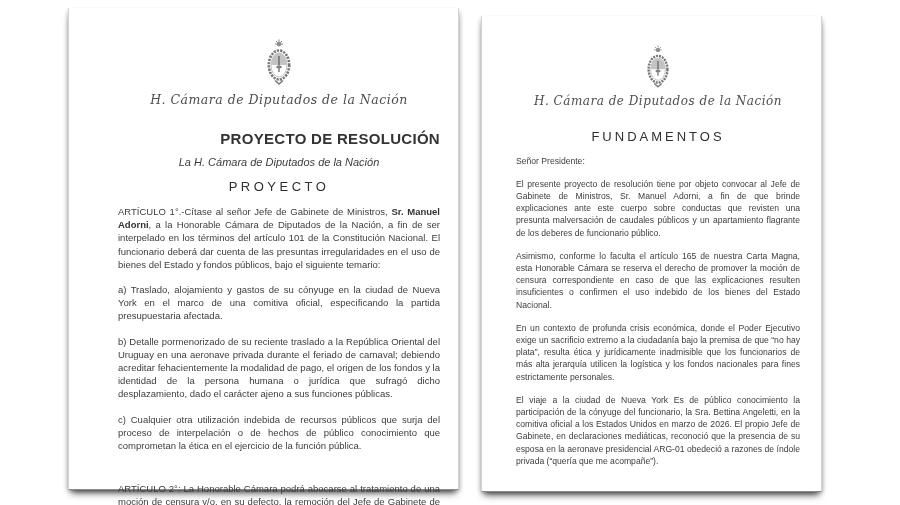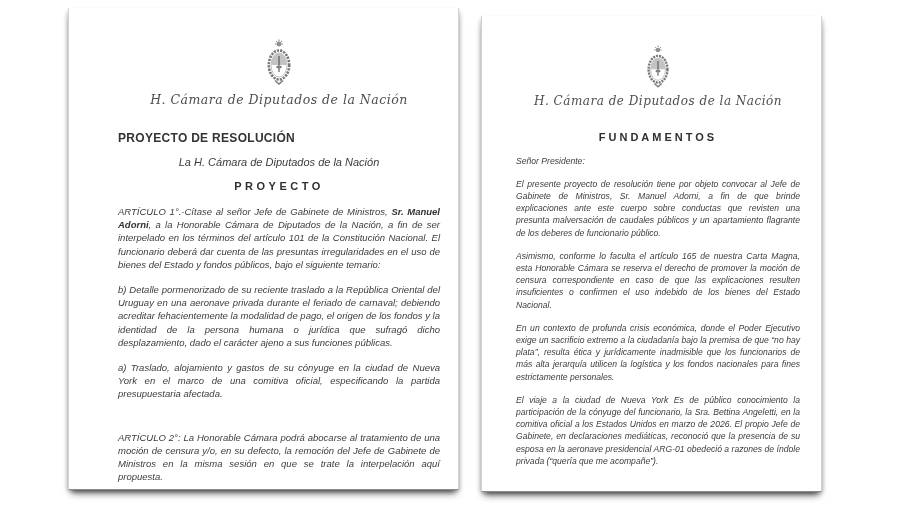--- a/index.html
+++ b/index.html
@@ -51,49 +51,48 @@
   .institution {
     text-align: center;
     font-family: "DejaVu Serif", serif;
     font-style: italic;
     color: #4e4e4e;
     letter-spacing: 0.5px;
   }
   .page-left .institution { margin-top: 5px; font-size: 12.5px; }
   .page-right .institution { margin-top: 4px; font-size: 12px; }
   .doc-title {
-    text-align: left;
+    text-align: right;
     font-weight: bold;
     color: #333;
-    font-size: 12px;
+    font-size: 15px;
     letter-spacing: 0.3px;
     margin-top: 26px;
   }
   .doc-subtitle {
     text-align: center;
     font-style: italic;
     font-size: 11px;
     margin-top: 10px;
   }
   .spaced-heading {
     text-align: center;
-    font-weight: bold;
+    font-weight: normal;
     color: #2f2f2f;
-    font-size: 11px;
+    font-size: 13px;
     letter-spacing: 3.5px;
     margin-top: 11px;
   }
   .page-right .spaced-heading {
     letter-spacing: 3px;
     margin-top: 24px;
   }
   .body-par {
     text-align: justify;
     margin: 12px 0 0 0;
-    font-style: italic;
   }
   .page-right .body-par { margin-top: 11px; }
   .salutation {
     text-align: left;
     margin-top: 15px;
   }
   .article2-par { margin-top: 30px; }
   b { color: #333; }
 </style>
 </head>
@@ -124,22 +123,23 @@
       </span>
       <div class="institution">H. Cámara de Diputados de la Nación</div>
     </div>
 
     <div class="doc-title">PROYECTO DE RESOLUCIÓN</div>
     <div class="doc-subtitle">La H. Cámara de Diputados de la Nación</div>
     <div class="spaced-heading">PROYECTO</div>
 
     <p class="body-par"><span>ARTÍCULO 1°.-Cítase al señor Jefe de Gabinete de Ministros, </span><b>Sr. Manuel Adorni</b><span>, a la Honorable Cámara de Diputados de la Nación, a fin de ser interpelado en los términos del artículo 101 de la Constitución Nacional. El funcionario deberá dar cuenta de las presuntas irregularidades en el uso de bienes del Estado y fondos públicos, bajo el siguiente temario:</span></p>
 
+    <p class="body-par">a) Traslado, alojamiento y gastos de su cónyuge en la ciudad de Nueva York en el marco de una comitiva oficial, especificando la partida presupuestaria afectada.</p>
     <p class="body-par">b) Detalle pormenorizado de su reciente traslado a la República Oriental del Uruguay en una aeronave privada durante el feriado de carnaval; debiendo acreditar fehacientemente la modalidad de pago, el origen de los fondos y la identidad de la persona humana o jurídica que sufragó dicho desplazamiento, dado el carácter ajeno a sus funciones públicas.</p>
-    <p class="body-par">a) Traslado, alojamiento y gastos de su cónyuge en la ciudad de Nueva York en el marco de una comitiva oficial, especificando la partida presupuestaria afectada.</p>
+    <p class="body-par">c) Cualquier otra utilización indebida de recursos públicos que surja del proceso de interpelación o de hechos de público conocimiento que comprometan la ética en el ejercicio de la función pública.</p>
 
     <p class="body-par article2-par">ARTÍCULO 2°: La Honorable Cámara podrá abocarse al tratamiento de una moción de censura y/o, en su defecto, la remoción del Jefe de Gabinete de Ministros en la misma sesión en que se trate la interpelación aquí propuesta.</p>
   </div>
 
   <div class="page page-right">
     <div class="crest-wrap">
       <span>
         <svg width="24" height="43" viewBox="0 0 26 46" aria-hidden="true">
           <g stroke="#7d7d7d" fill="none" stroke-width="1">
             <circle cx="13" cy="5" r="2.4" fill="#8d8d8d" stroke="none"></circle>

